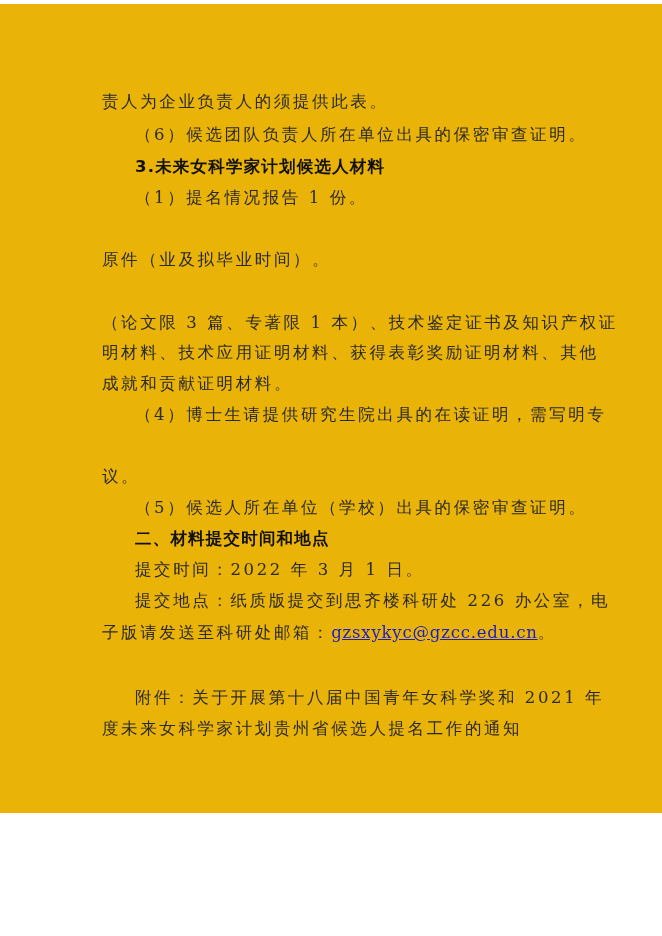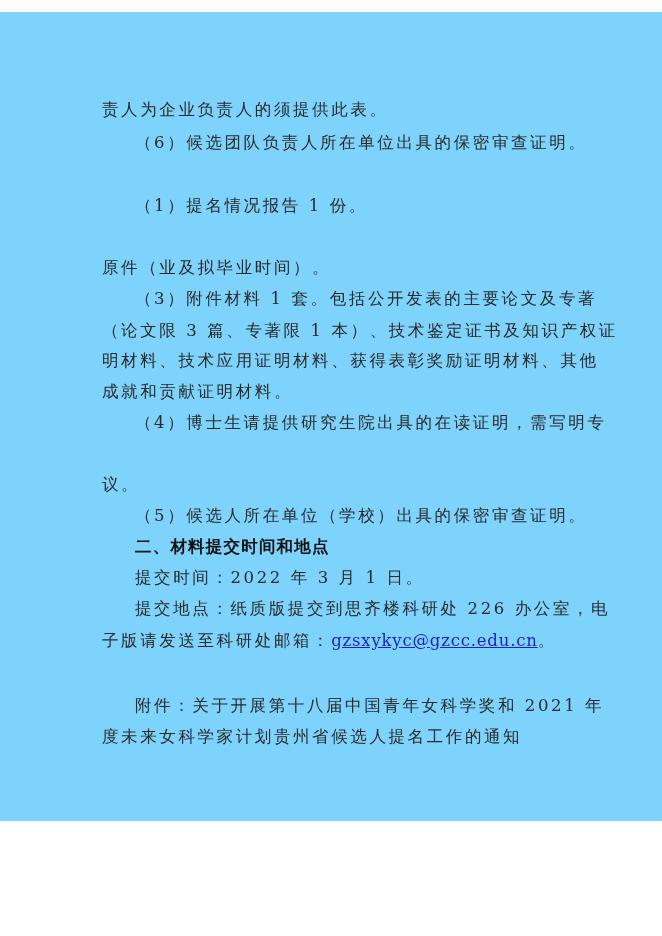--- a/index.html
+++ b/index.html
@@ -1,33 +1,33 @@
 <!DOCTYPE html>
 <html><head>
   <meta charset="utf-8">
   <style>
     html, body { margin: 0; padding: 0; background: #ffffff; }
     body { width: 662px; height: 936px; position: relative; overflow: hidden;
       font-family: "DejaVu Serif", "Liberation Serif", serif; color: #222; }
-    .page { position: absolute; left: 0; top: 12px; width: 662px; height: 809px; background: #7dd3fc; }
+    .page { position: absolute; left: 0; top: 4px; width: 662px; height: 809px; background: #eab308; }
     .line { position: absolute; left: 102px; font-size: 16.5px; line-height: 20px;
       white-space: nowrap; letter-spacing: 2.6px; color: #2a2a2a; }
     .indent { left: 135px; }
     .bold { font-family: "DejaVu Sans", "Liberation Sans", sans-serif; font-weight: bold; letter-spacing: 1.2px; color: #111; }
     .link { color: #1d1dc8; text-decoration: underline; letter-spacing: 0.8px; }
   </style>
 </head>
 <body>
 
 <div class="page">
   <div class="line" style="top:88px">责人为企业负责人的须提供此表。</div>
   <div class="line indent" style="top:121px">（6）候选团队负责人所在单位出具的保密审查证明。</div>
+  <div class="line indent bold" style="top:153px">3.未来女科学家计划候选人材料</div>
   <div class="line indent" style="top:184px">（1）提名情况报告 1 份。</div>
   <div class="line" style="top:246px">原件（业及拟毕业时间）。</div>
-  <div class="line indent" style="top:277px">（3）附件材料 1 套。包括公开发表的主要论文及专著</div>
   <div class="line" style="top:309px">（论文限 3 篇、专著限 1 本）、技术鉴定证书及知识产权证</div>
   <div class="line" style="top:370px">成就和贡献证明材料。</div>
   <div class="line" style="top:339px">明材料、技术应用证明材料、获得表彰奖励证明材料、其他</div>
   <div class="line indent" style="top:401px">（4）博士生请提供研究生院出具的在读证明，需写明专</div>
   <div class="line" style="top:463px">议。</div>
   <div class="line indent" style="top:494px">（5）候选人所在单位（学校）出具的保密审查证明。</div>
   <div class="line indent bold" style="top:525px">二、材料提交时间和地点</div>
   <div class="line indent" style="top:556px">提交时间：2022 年 3 月 1 日。</div>
   <div class="line indent" style="top:587px">提交地点：纸质版提交到思齐楼科研处 226 办公室，电</div>
   <div class="line" style="top:619px">

